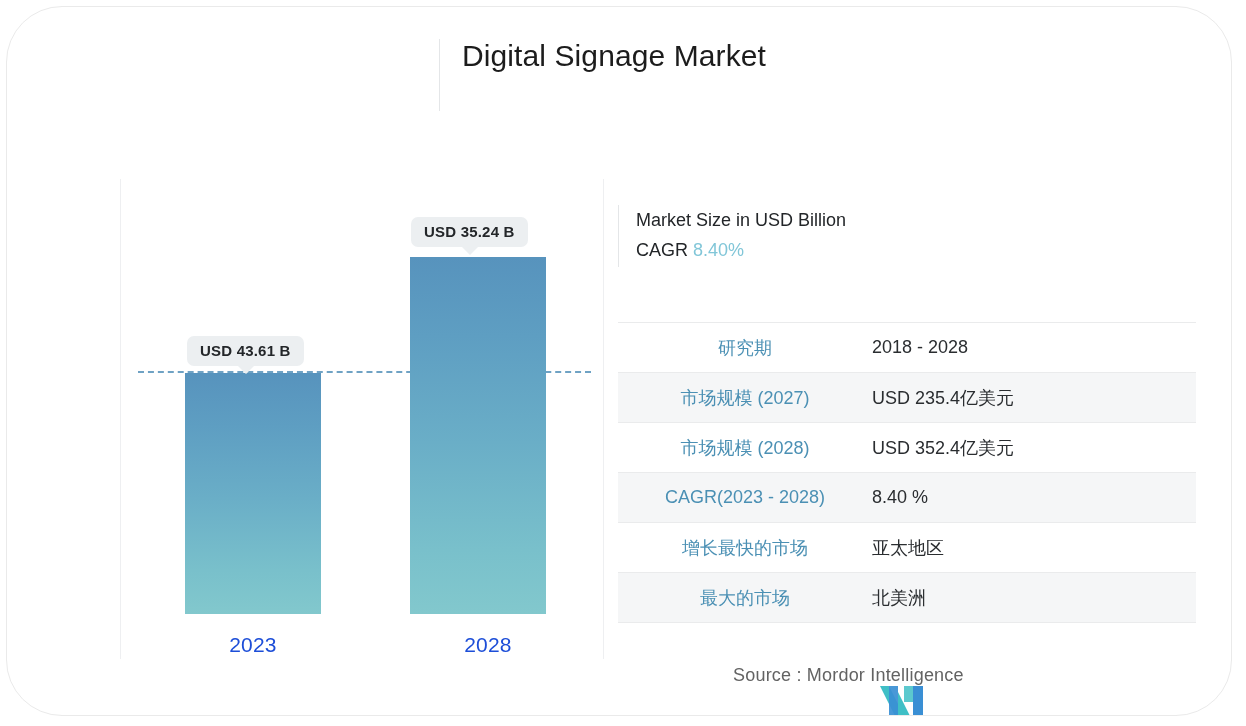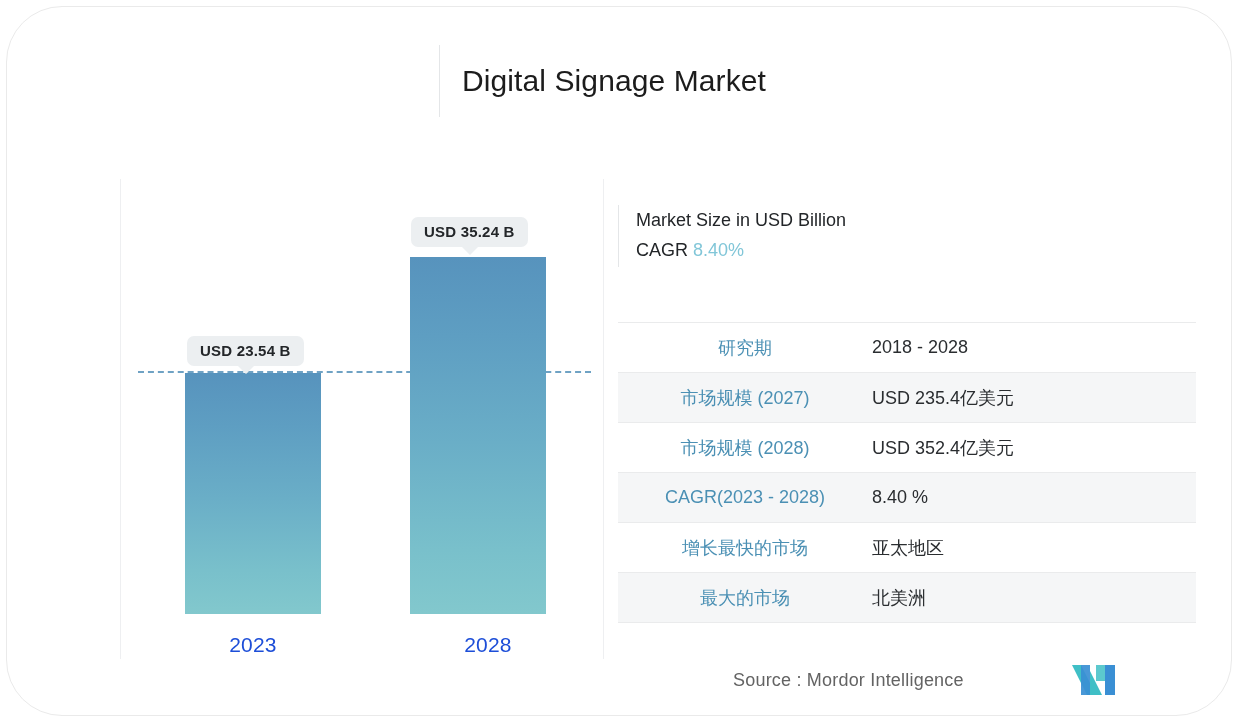--- a/index.html
+++ b/index.html
@@ -25,24 +25,24 @@
     border: 1px solid #eaeaea;
     border-radius: 56px;
     box-sizing: border-box;
     overflow: hidden;
   }
 
   
   #title-wrap {
     position: absolute;
     left: 432px;
-    top: 38px;
+    top: 32px;
     height: 72px;
     display: flex;
-    align-items: center;
+    align-items: flex-start;
   }
   #title-divider {
     width: 1px;
     height: 72px;
     background: #e4e6e8;
     margin-right: 22px;
   }
   #page-title {
     font-size: 30px;
     font-weight: 500;
@@ -184,20 +184,21 @@
     white-space: nowrap;
   }
 
   
   #footer {
     position: absolute;
     left: 726px;
     top: 658px;
     display: flex;
     align-items: center;
+    flex-direction: column;
   }
   #source-text {
     font-size: 18px;
     color: #636363;
     letter-spacing: 0.2px;
     white-space: nowrap;
   }
   #brand-logo {
     margin-left: 108px;
     display: block;
@@ -214,21 +215,21 @@
   </div>
 
   <div id="chart-panel">
     <div id="chart-plot">
 
       <div id="ref-line"></div>
 
       <div class="bar" id="bar-2023"></div>
       <div class="bar" id="bar-2028"></div>
 
-      <div class="value-pill" id="pill-2023">USD 23.54 B</div>
+      <div class="value-pill" id="pill-2023">USD 43.61 B</div>
       <div class="value-pill" id="pill-2028">USD 35.24 B</div>
 
       <div class="bar-xlabel" id="xlabel-2023">2023</div>
       <div class="bar-xlabel" id="xlabel-2028">2028</div>
 
     </div>
   </div>
 
   <div id="info-panel">
 

